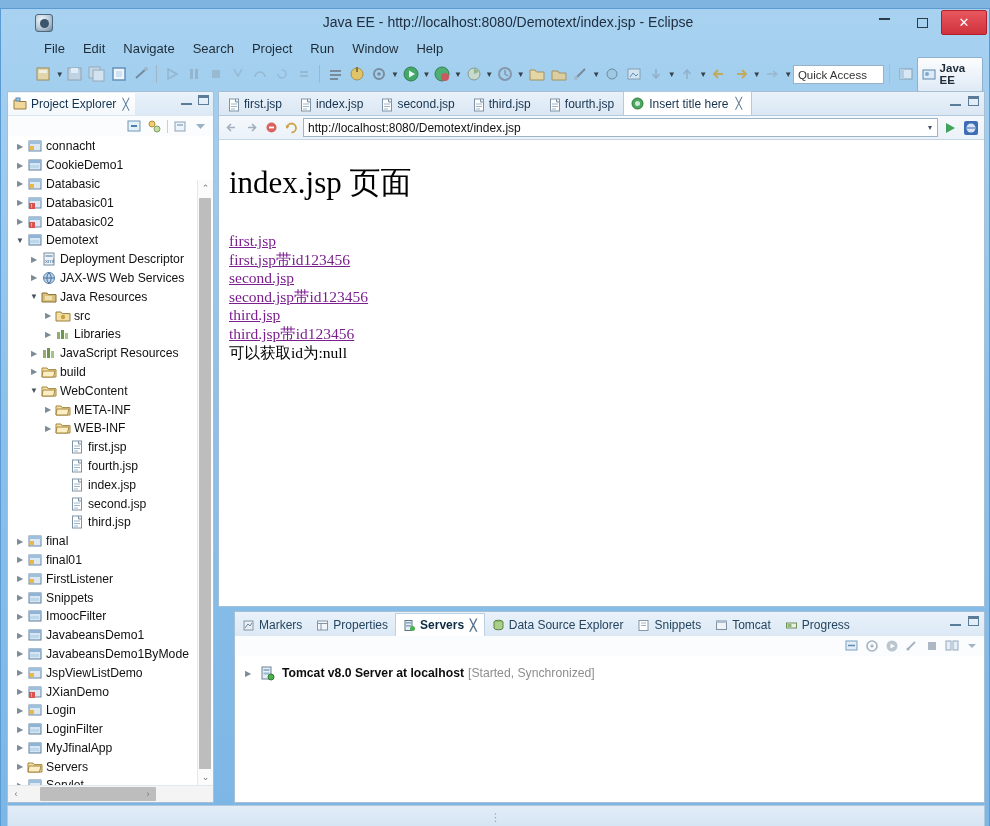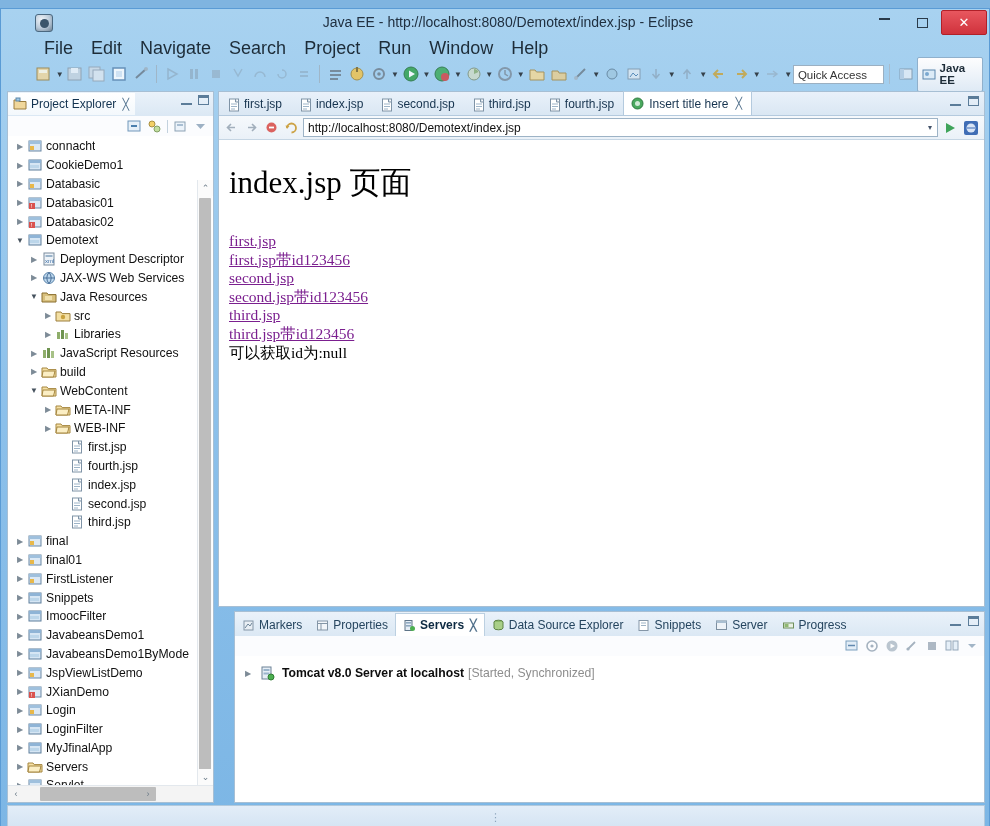--- a/index.html
+++ b/index.html
@@ -67,21 +67,21 @@
 
   
   .menubar {
     height: 22px;
     display: flex; align-items: center;
     padding-left: 8px; gap: 0;
     background: transparent;
   }
   .menu-item {
     padding: 2px 9px;
-    font-size: 18px; color: #1d2c38;
+    font-size: 13px; color: #1d2c38;
   }
 
   
   .toolbar {
     height: 30px;
     display: flex; align-items: center;
     padding-left: 6px;
     gap: 0px;
   }
   .tb-ico {
@@ -1158,21 +1158,21 @@
                   <line x1="4" y1="4" x2="9" y2="4" stroke="#9db3c5"></line>
                   <line x1="4" y1="6.5" x2="9" y2="6.5" stroke="#9db3c5"></line>
                 </svg></span>
               <span>Snippets</span>
             </div>
             <div class="bp-tab">
               <span class="bp-ico"><svg width="13" height="13">
                   <rect x="1.5" y="2" width="10" height="8.5" fill="#eef3f8" stroke="#7d8fa0"></rect>
                   <rect x="1.5" y="2" width="10" height="2" fill="#aabfd1"></rect>
                 </svg></span>
-              <span>Server</span>
+              <span>Tomcat</span>
             </div>
             <div class="bp-tab">
               <span class="bp-ico"><svg width="13" height="13">
                   <rect x="1.5" y="4" width="10" height="5" fill="#e8f0e4" stroke="#6f8f5a"></rect>
                   <rect x="2.5" y="5" width="4" height="3" fill="#8fb872"></rect>
                 </svg></span>
               <span>Progress</span>
             </div>
           </div>
 

